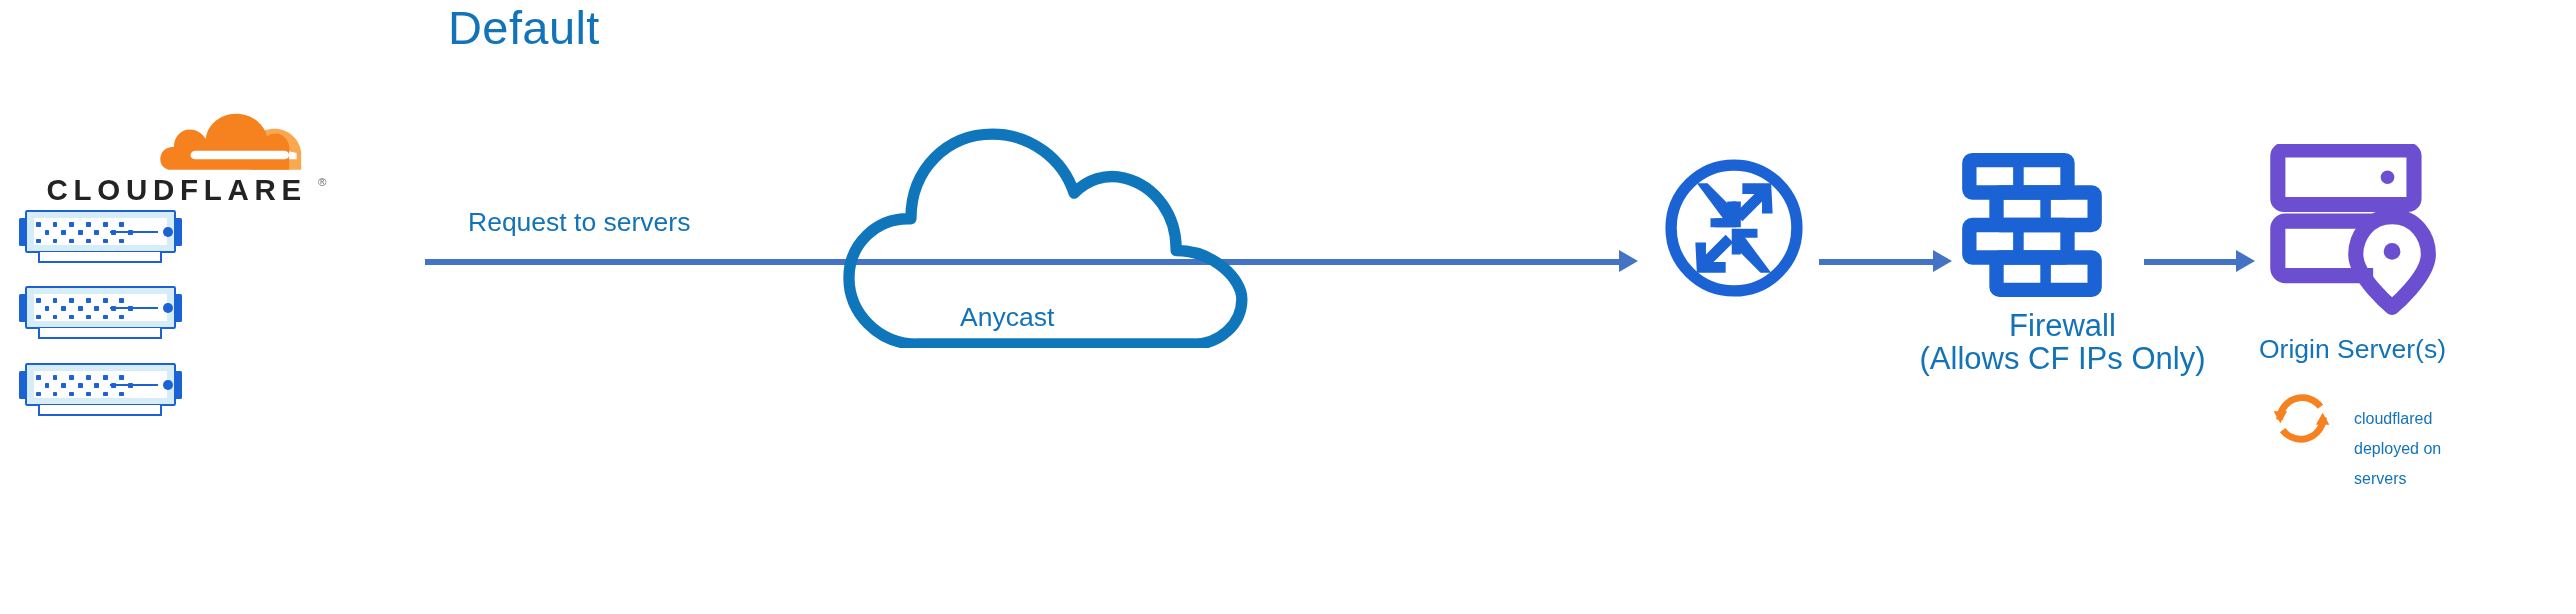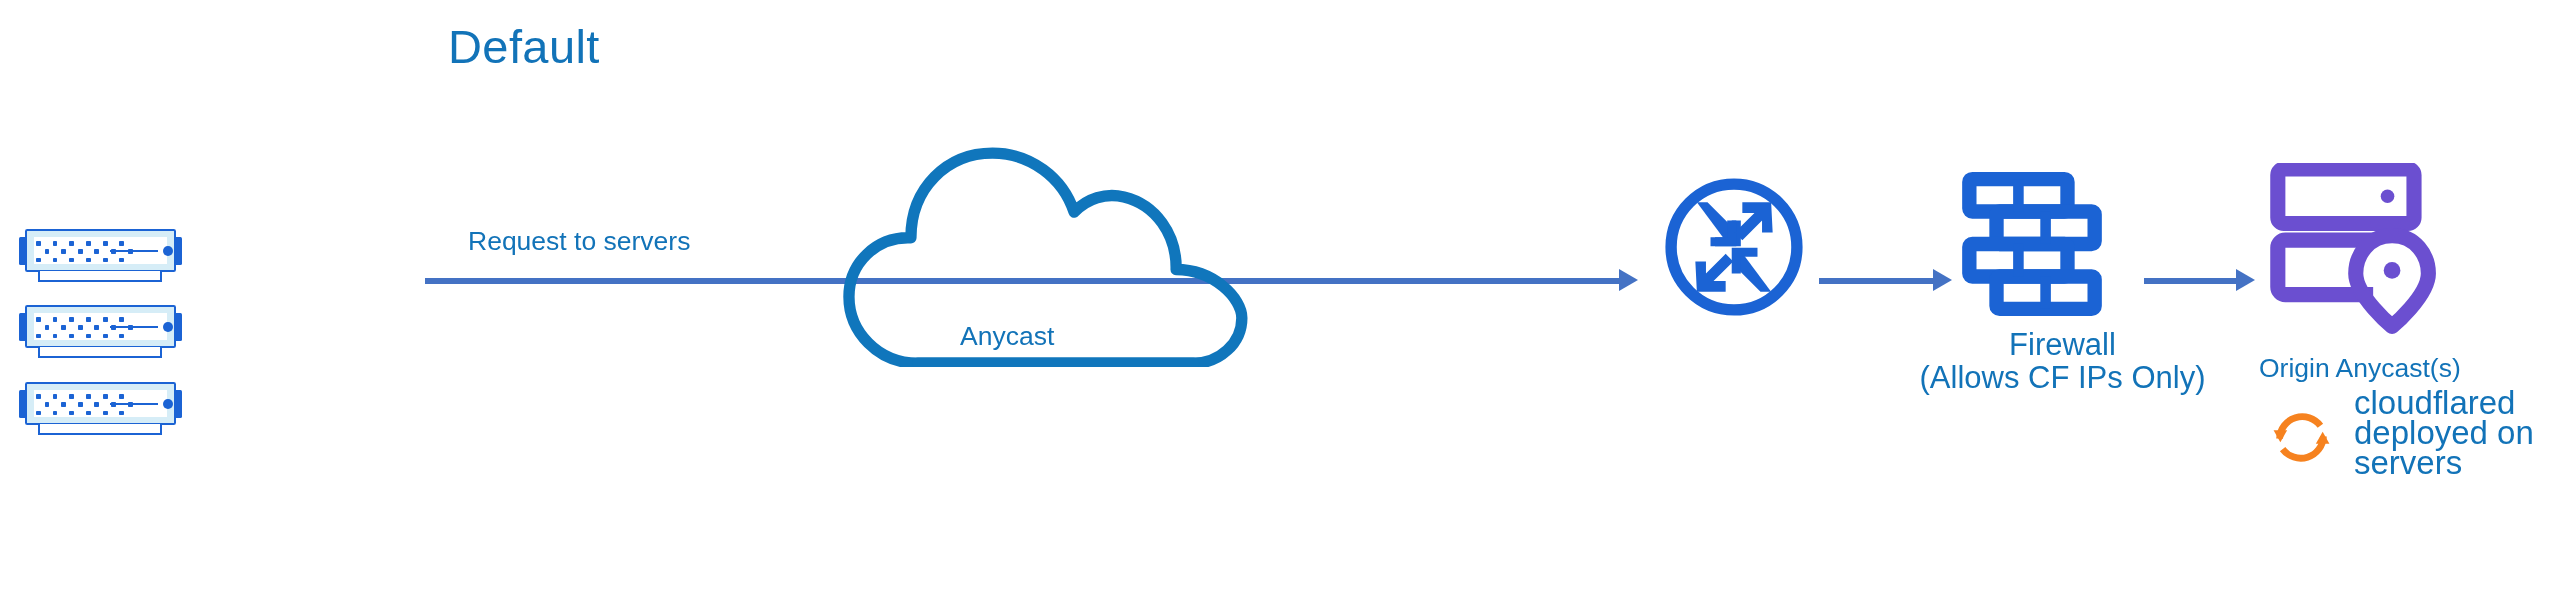--- a/index.html
+++ b/index.html
@@ -11,21 +11,21 @@
     font-family: "Liberation Sans", sans-serif;
     -webkit-font-smoothing: antialiased;
   }
   #canvas {
     position: relative;
     width: 2576px;
     height: 614px;
     background: #ffffff;
     overflow: hidden;
   }
-  .abs { position: absolute; margin-top: 19px; }
+  .abs { position: absolute; }
 
   
   #diagram-title {
     left: 448px;
     top: 1.5px;
     font-size: 47px;
     color: #1273b8;
     letter-spacing: 0.4px;
     white-space: nowrap;
     line-height: 1.1;
@@ -134,22 +134,22 @@
     left: 1892px; top: 309px;
     font-size: 31px; line-height: 33px;
     text-align: center; width: 341px;
   }
   #label-origin-server {
     left: 2259px; top: 333px;
     font-size: 26.5px; line-height: 33px;
     width: 303px;
   }
   #label-cloudflared {
-    left: 2354px; top: 369px;
-    font-size: 33px; line-height: 30px;
+    left: 2354px; top: 404px;
+    font-size: 16px; line-height: 30px;
     width: 197px;
   }
 
   
   #conn-main-line {
     left: 425px; top: 259px;
     width: 1194px; height: 6px;
     background: #4472c4;
   }
   .arrow-head {
@@ -181,20 +181,38 @@
   
   #icon-cloudflared { left: 2266px; top: 378px; width: 71px; height: 71px; }
 </style>
 </head>
 <body>
 
 <div id="canvas">
 
   <div class="abs" id="diagram-title">Default</div>
 
+  <div class="abs" id="cf-logo">
+    <svg width="303" height="76" viewBox="0 0 400 100">
+
+      <path d="M310 32 C 332 24 356 38 358 62 L 358 84 L 292 84 L 292 62 Z" fill="#f9a84f"></path>
+      <path d="M292 62 C 292 54 300 50 308 52 L 352 62 L 352 70 L 292 70 Z" fill="#ffffff"></path>
+
+      <path d="M232 46 C 232 26 250 10 272 10 C 292 10 308 22 313 40
+               C 318 36 326 35 332 38 C 340 42 344 52 342 61
+               L 342 84 L 186 84
+               C 178 84 172 78 172 70 C 172 60 180 53 190 54
+               C 190 41 199 31 211 31 C 219 31 226 35 232 43 Z" fill="#f6821f"></path>
+
+      <path d="M218 59 L 336 59 C 340 59 342 62 342 65 C 342 68 340 70 336 70
+               L 218 70 C 214 70 212 68 212 65 C 212 62 214 59 218 59 Z" fill="#ffffff"></path>
+    </svg>
+    <div id="cf-logo-wordmark">CLOUDFLARE</div>
+    <div id="cf-logo-reg">®</div>
+  </div>
 
   <div class="abs edge-device" id="edge-device-1">
     <div class="ear left"></div>
     <div class="ear right"></div>
     <div class="body">
       <div class="inner"></div>
     </div>
     <div class="vents">
         <div class="dot" style="left: 0px; top: 0px;"></div>
         <div class="dot" style="left: 16.6px; top: 0px;"></div>
@@ -364,20 +382,20 @@
 
   <div class="abs lbl" id="label-request-to-origin">Request to servers</div>
 
 
   <div class="abs lbl" id="label-internet">Anycast</div>
 
 
   <div class="abs lbl" id="label-firewall">Firewall
 (Allows CF IPs Only)</div>
 
-  <div class="abs lbl" id="label-origin-server">Origin Anycast(s)</div>
+  <div class="abs lbl" id="label-origin-server">Origin Server(s)</div>
 
   <div class="abs lbl" id="label-cloudflared">cloudflared
 deployed on
 servers</div>
 
 </div>
 
 
 </body></html>

